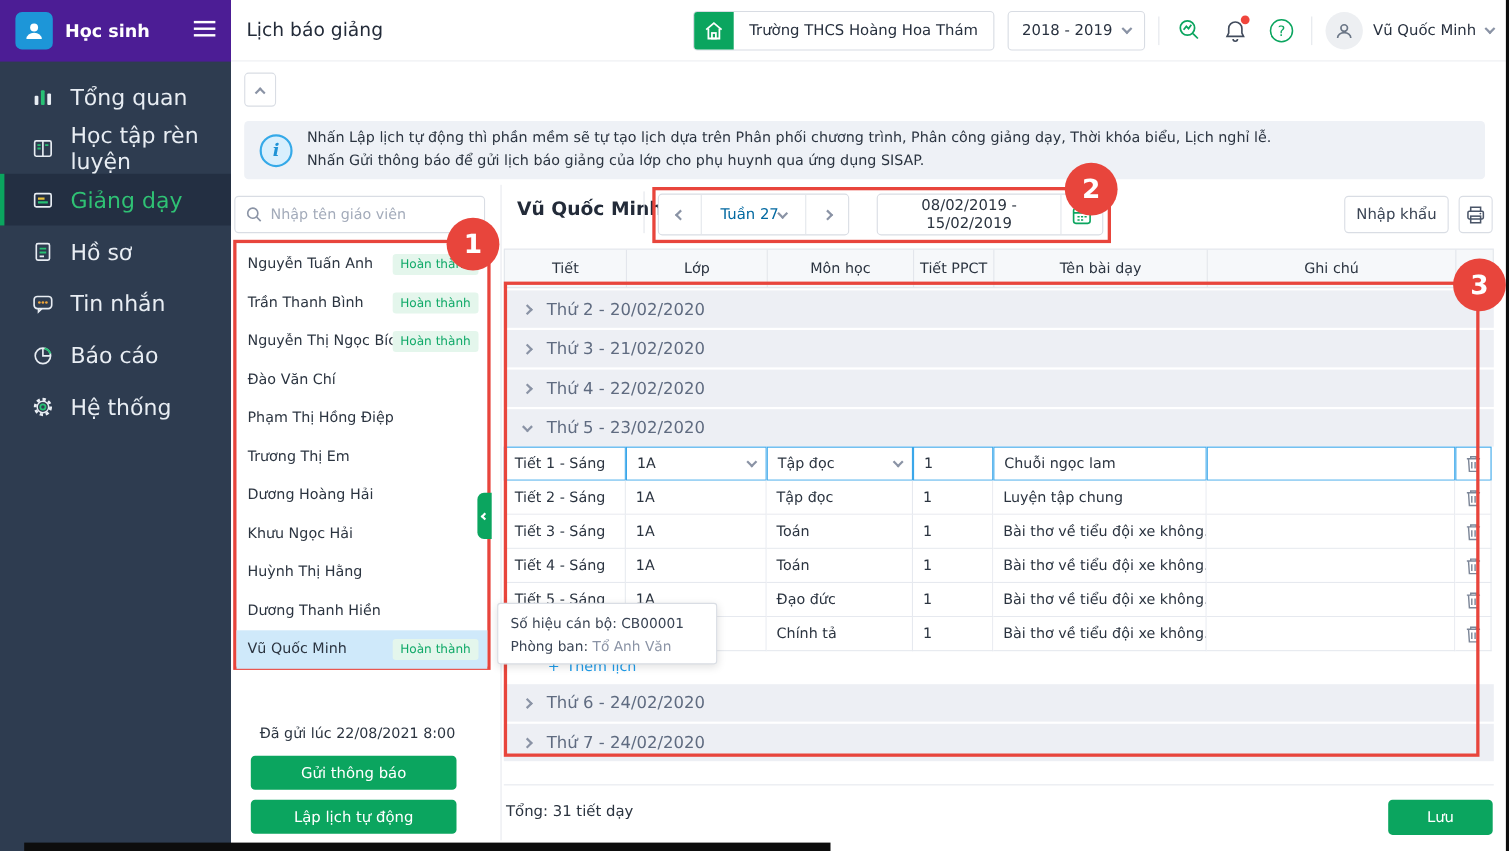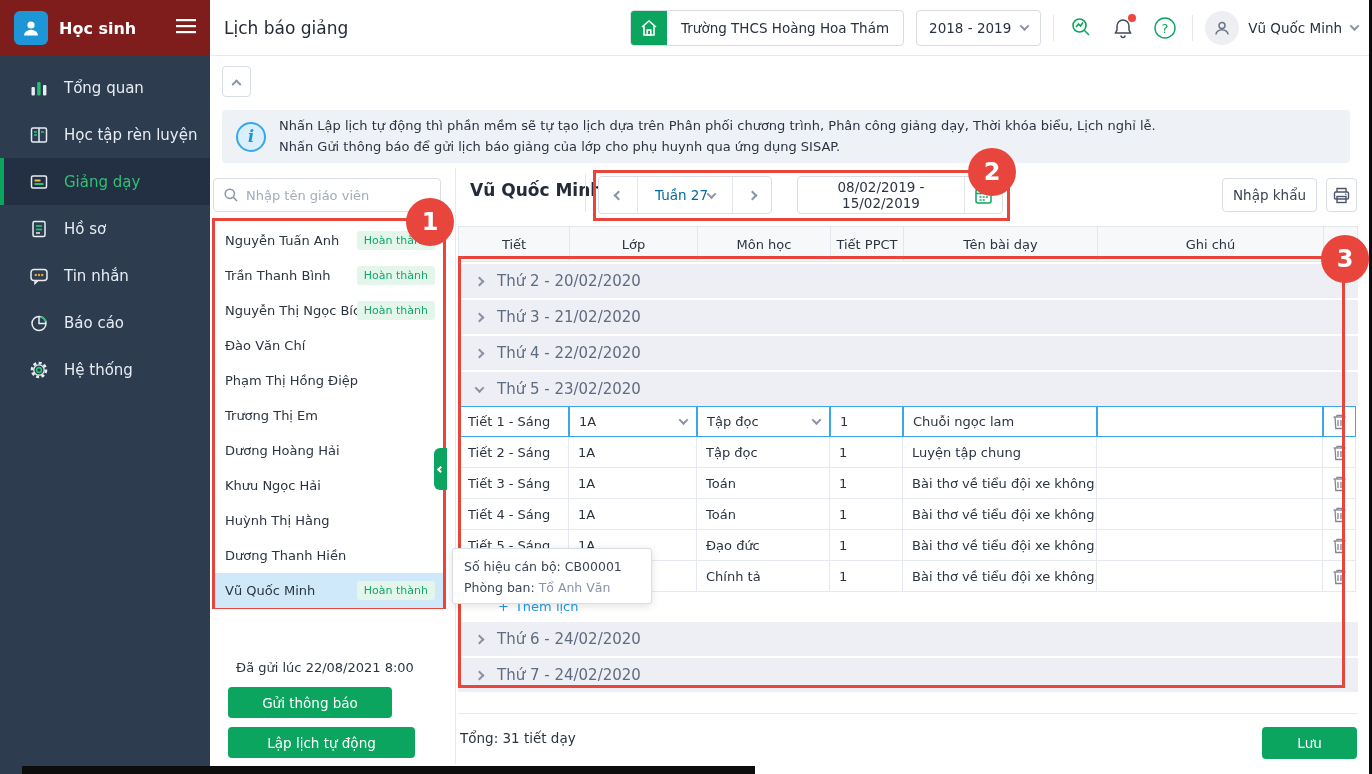--- a/index.html
+++ b/index.html
@@ -9,26 +9,26 @@
   
   .chv { display:inline-block; width:7px; height:7px; border-right:2px solid #8a93a5; border-bottom:2px solid #8a93a5; }
   .chv.down { transform:rotate(45deg) translate(-1px,-1px); }
   .chv.up { transform:rotate(-135deg) translate(-2px,-2px); }
   .chv.left { transform:rotate(135deg); }
   .chv.right { transform:rotate(-45deg); }
   .chv.white { border-color:#fff; }
 
   
   #sidebar { position:absolute; left:0; top:0; width:210px; height:774px; background:#2e3c50; }
-  #brand { height:56px; background:#7f1d1d; display:flex; align-items:center; padding:0 14px; }
+  #brand { height:56px; background:#4c1d95; display:flex; align-items:center; padding:0 14px; }
   #brand .logo { width:34px; height:34px; border-radius:6px; background:#1d96d8; display:flex; align-items:center; justify-content:center; }
   #brand .brand-label { color:#fff; font-size:16px; font-weight:bold; margin-left:11px; flex:1; }
   #menu { padding-top:8px; }
   .menu-item { height:47px; display:flex; align-items:center; padding-left:24px; cursor:pointer; border-left:4px solid transparent; }
-  .menu-item .mi-label { color:#e8edf3; font-size:15px; margin-left:14px; }
+  .menu-item .mi-label { color:#e8edf3; font-size:20px; margin-left:14px; }
   .menu-item.active { background:#232f42; border-left:4px solid #0ba55f; }
   .menu-item.active .mi-label { color:#2fc174; }
   .icon22 { width:22px; height:22px; display:inline-block; }
 
   
   #topbar { position:absolute; left:210px; top:0; width:1162px; height:56px; background:#fff; border-bottom:1px solid #e8eaee; display:flex; align-items:center; padding:0 14px; }
   #page-title { font-size:17px; color:#232b39; font-weight:500; flex:0 0 auto; }
   #topbar-right { margin-left:auto; display:flex; align-items:center; gap:12px; }
   .school-btn { display:flex; align-items:center; border:1px solid #d8dce3; border-radius:4px; height:36px; overflow:hidden; background:#fff; cursor:pointer; }
   .school-btn .house { width:36px; height:36px; background:#0ba55f; display:flex; align-items:center; justify-content:center; }
@@ -53,21 +53,21 @@
   #search-box input { border:none; outline:none; font-size:13px; color:#2b3440; width:170px; font-family:inherit; background:transparent; }
   #search-box input::placeholder { color:#a3abba; }
   #teacher-list { position:absolute; left:2px; top:162px; width:234px; height:391px; border:3px solid #e8453c; background:#fff; padding:2px 0; }
   .t-row { height:35px; display:flex; align-items:center; padding:0 8px 0 10px; cursor:pointer; }
   .t-row.selected { background:#cfe9fa; }
   .t-name { font-size:13px; color:#2b3440; flex:1; white-space:nowrap; overflow:hidden; }
   .t-badge { font-size:11px; color:#10a968; background:#e4f6ec; border-radius:3px; padding:3px 7px; white-space:nowrap; }
   #list-handle { position:absolute; left:224px; top:392px; width:13px; height:42px; background:#0ba55f; border-radius:6px 0 0 6px; display:flex; align-items:center; justify-content:center; cursor:pointer; z-index:6; }
   #sent-status { position:absolute; left:10px; top:604px; width:210px; text-align:center; font-size:13px; color:#2b3440; }
   .green-btn { background:#0ba55f; color:#fff; border:none; border-radius:4px; font-size:13.5px; font-family:inherit; cursor:pointer; }
-  #send-btn { position:absolute; left:18px; top:631px; width:164px; height:31px; }
+  #send-btn { position:absolute; left:18px; top:631px; width:187px; height:31px; }
   #auto-btn { position:absolute; left:18px; top:671px; width:187px; height:31px; }
   #panel-div { position:absolute; left:245px; top:112px; width:1px; height:596px; background:#e8eaef; }
 
   
   #teacher-title { position:absolute; left:260px; top:124px; font-size:17px; font-weight:bold; color:#232b39; }
   #title-div { position:absolute; left:375px; top:118px; width:1px; height:38px; background:#e3e6ec; }
   #week-group { position:absolute; left:388px; top:120px; height:38px; display:flex; border:1px solid #d9dde4; border-radius:4px; background:#fff; }
   .wk-seg { display:flex; align-items:center; justify-content:center; cursor:pointer; }
   .wk-prev,.wk-next { width:38px; }
   .wk-mid { width:96px; border-left:1px solid #e3e6ec; border-right:1px solid #e3e6ec; font-size:13.5px; color:#0369a1; }

